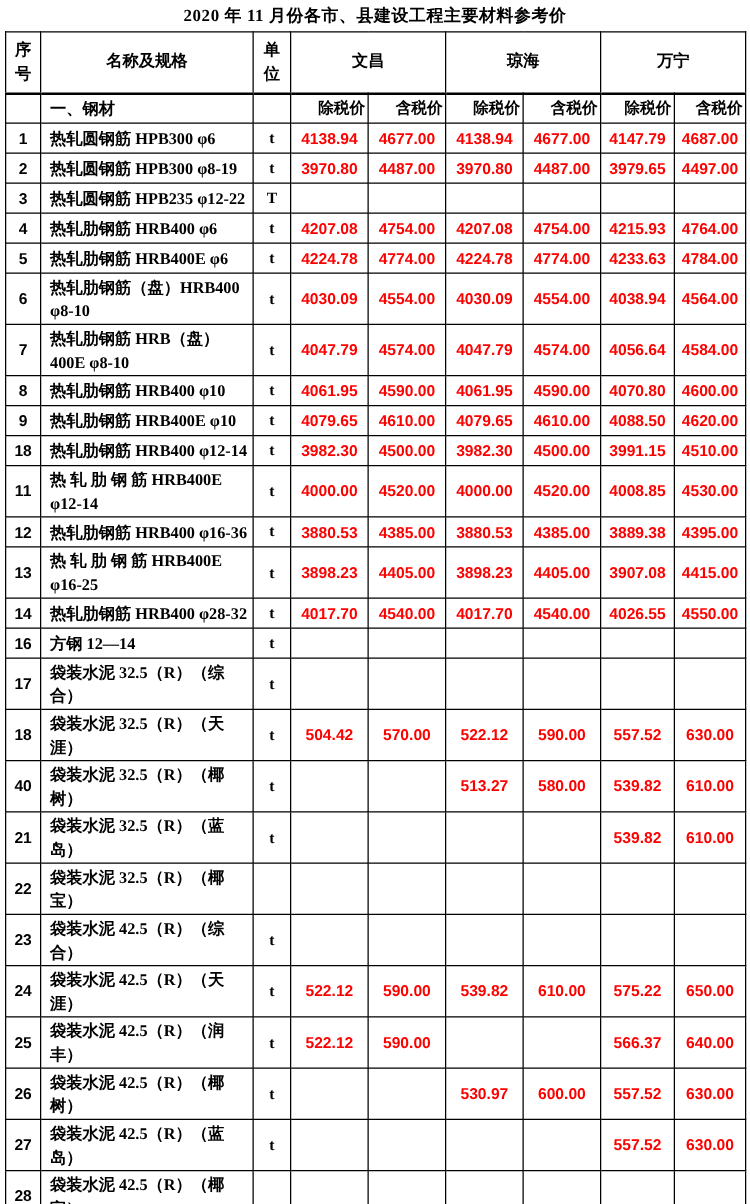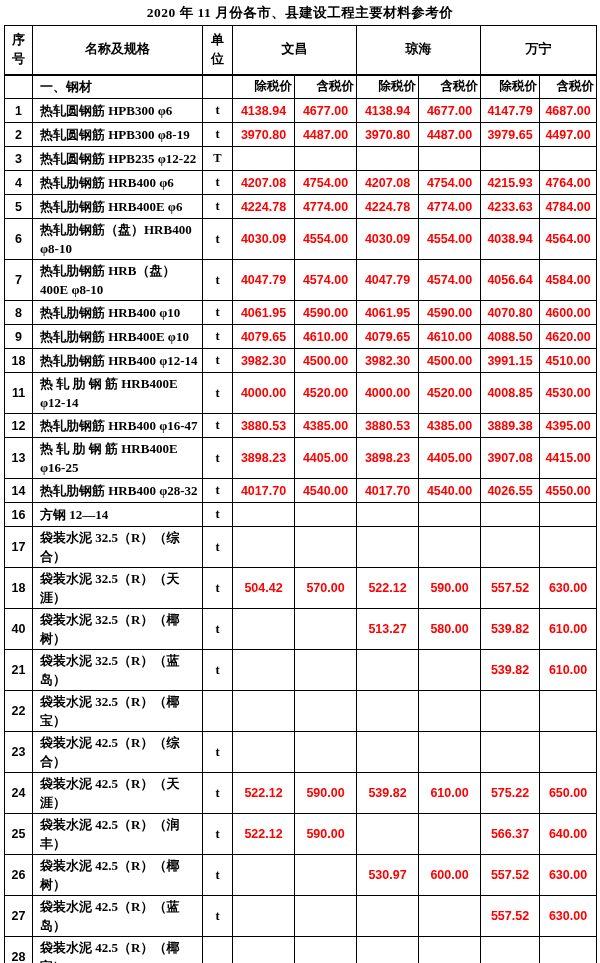--- a/index.html
+++ b/index.html
@@ -244,21 +244,21 @@
           <td class="unit">t</td>
           <td class="price">4000.00</td>
           <td class="price">4520.00</td>
           <td class="price">4000.00</td>
           <td class="price">4520.00</td>
           <td class="price">4008.85</td>
           <td class="price">4530.00</td>
         </tr>
         <tr class="item">
           <td class="seq">12</td>
-          <td class="name">热轧肋钢筋 HRB400 φ16-47</td>
+          <td class="name">热轧肋钢筋 HRB400 φ16-36</td>
           <td class="unit">t</td>
           <td class="price">3880.53</td>
           <td class="price">4385.00</td>
           <td class="price">3880.53</td>
           <td class="price">4385.00</td>
           <td class="price">3889.38</td>
           <td class="price">4395.00</td>
         </tr>
         <tr class="item">
           <td class="seq">13</td>

